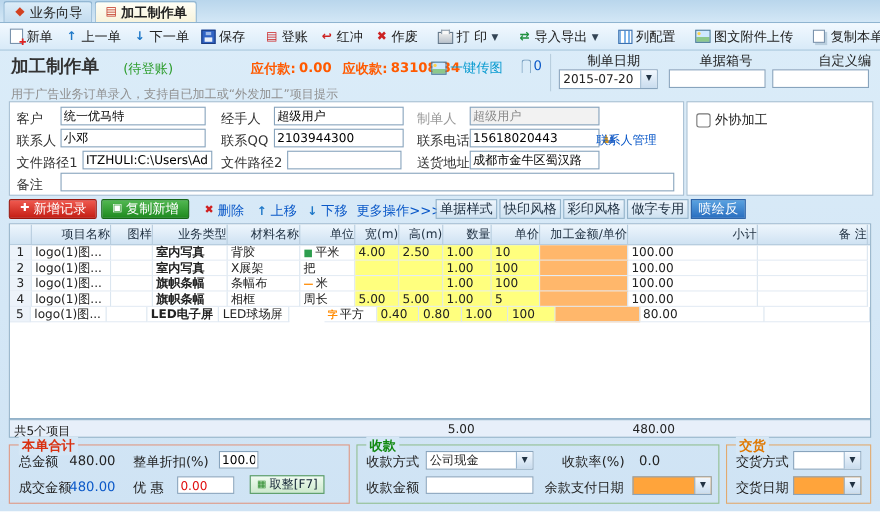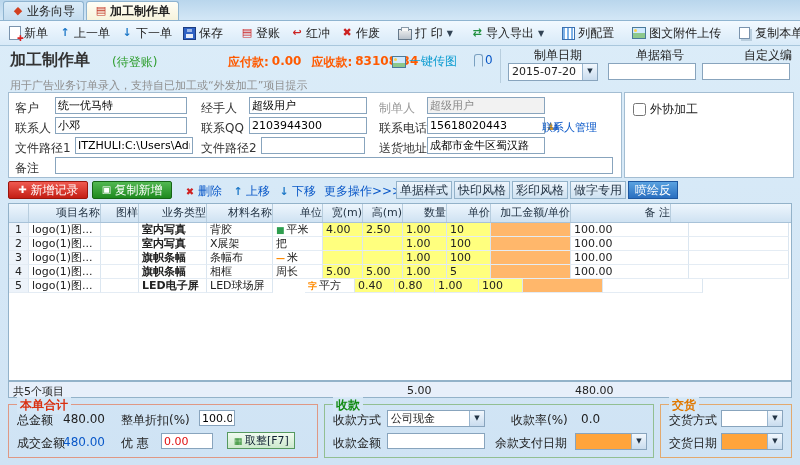--- a/index.html
+++ b/index.html
@@ -269,20 +269,21 @@
         <div class="gh" style="width: 72px;">项目名称</div>
         <div class="gh" style="width: 38px;">图样</div>
         <div class="gh" style="width: 68px;">业务类型</div>
         <div class="gh" style="width: 66px;">材料名称</div>
         <div class="gh" style="width: 50px;">单位</div>
         <div class="gh" style="width: 40px;">宽(m)</div>
         <div class="gh" style="width: 40px;">高(m)</div>
         <div class="gh" style="width: 44px;">数量</div>
         <div class="gh" style="width: 44px;">单价</div>
         <div class="gh" style="width: 80px;">加工金额/单价</div>
+        <div class="gh" style="width: 118px;">小计</div>
         <div class="gh" style="width: 100px;">备 注</div>
       </div>
     <div class="gbody">
         <div class="gr">
           <div class="gc idx" style="width: 20px;">1</div>
           <div class="gc" style="width: 72px;">logo(1)图...</div>
           <div class="gc" style="width: 38px;"></div>
           <div class="gc bold" style="width: 68px;">室内写真</div>
           <div class="gc" style="width: 66px;">背胶</div>
           <div class="gc" style="width: 50px;"><span class="uic" style="color: rgb(46, 158, 79);">■</span>平米</div>
@@ -344,20 +345,21 @@
           <div class="gc" style="width: 72px;">logo(1)图...</div>
           <div class="gc" style="width: 38px;"></div>
           <div class="gc bold" style="width: 68px;">LED电子屏</div>
           <div class="gc" style="width: 66px;">LED球场屏</div>
           <div class="gc" style="width: 50px; margin-left: 32px;"><span class="uic" style="color: rgb(255, 138, 0);">字</span>平方</div>
           <div class="gc yellow" style="width: 40px;">0.40</div>
           <div class="gc yellow" style="width: 40px;">0.80</div>
           <div class="gc yellow" style="width: 44px;">1.00</div>
           <div class="gc yellow" style="width: 44px;">100</div>
           <div class="gc orange" style="width: 80px;"></div>
+          <div class="gc" style="width: 118px;">80.00</div>
           <div class="gc" style="width: 100px;"></div>
         </div>
       </div>
   </div>
   <div class="gfoot">
     <span style="left:4px">共5个项目</span>
     <span style="left:398px">5.00</span>
     <span style="left:566px">480.00</span>
   </div>
 

